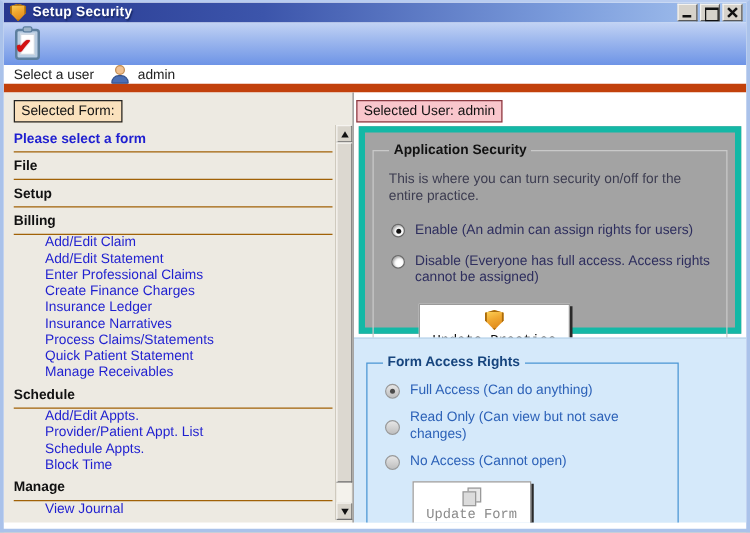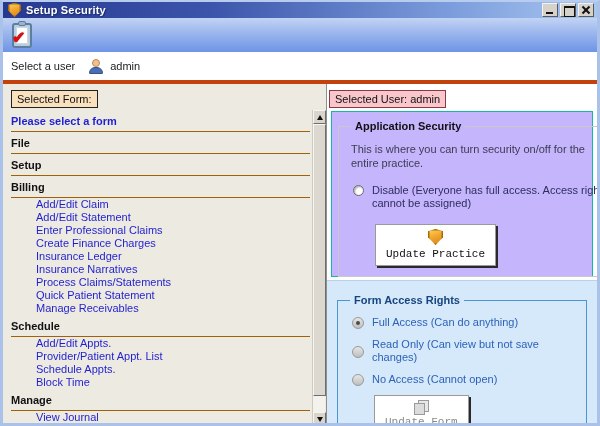--- a/index.html
+++ b/index.html
@@ -35,45 +35,45 @@
   .toolbar {
     height: 34px; background: linear-gradient(to bottom, #c2d3f4 0%, #9fb9ee 40%, #6e94e6 100%);
     display:flex; align-items:center; padding-left:8px;
   }
   .clipboard-btn { width:24px; height:28px; position:relative; cursor:pointer; }
   .clip-body { position:absolute; left:1px; top:2px; width:20px; height:25px; background:#b9cde2; border:2px solid #5d7f9e; border-radius:3px; }
   .clip-top { position:absolute; left:7px; top:0; width:8px; height:5px; background:#9db4c8; border:1px solid #5d7f9e; border-radius:2px; }
   .clip-page { position:absolute; left:5px; top:6px; width:12px; height:17px; background:#fff; border:1px solid #cfd8e2; }
   .clip-check { position:absolute; left:1px; top:9px; color:#d41111; font-size:16px; font-weight:bold; line-height:16px; text-shadow:0 0 1px #901; }
   
-  .userbar { height:32px; background:#fff; border-bottom:4px solid #c2410c; display:flex; align-items:center; padding-left:8px; font-size:11px; color:#222; }
+  .userbar { height:22px; background:#fff; border-bottom:7px solid #c2410c; display:flex; align-items:center; padding-left:8px; font-size:11px; color:#222; }
   .person-icon { width:14px; height:15px; position:relative; margin:0 7px 0 14px; }
   .person-icon .head { position:absolute; left:3px; top:0; width:8px; height:8px; border-radius:50%; background:#f0c090; border:1px solid #c08a50; }
   .person-icon .body { position:absolute; left:0; bottom:0; width:14px; height:7px; border-radius:6px 6px 1px 1px; background:#4a6fb5; border:1px solid #34518c; }
   
   .content { display:flex; height: 344px; }
-  .left-panel { width:324px; background:#edeae2; border-right:1px solid #8f8f8f; position:relative; overflow:hidden; }
+  .left-panel { width:280px; background:#edeae2; border-right:1px solid #8f8f8f; position:relative; overflow:hidden; }
   .tag-label { display:inline-block; font-size:11px; color:#111; padding:2px 5px; border:1px solid #222; }
   .selected-form { background:#fae1bd; margin:6px 0 0 8px; }
   .selected-user { background:#f9c6cc; border-color:#8b3a42; margin:6px 0 0 2px; }
   .form-list { margin:6px 16px 0 8px; font-size:11px; line-height:13px; }
   .fl-header { font-weight:bold; color:#111; border-bottom:1px solid #a16207; padding:1px 0 3px 0; margin-top:4px; }
   .fl-header.prompt { color:#1f1fd0; }
   .fl-item { color:#1f1fd0; padding-left:25px; height:13px; cursor:pointer; white-space:nowrap; }
   
   .scrollbar { position:absolute; top:26px; bottom:2px; right:1px; width:13px; background:#f4f2ec; border-left:1px solid #cfcabe; }
   .sb-btn { position:absolute; left:0; width:13px; height:14px; background:#d9d5cc; border:1px solid; border-color:#f6f4f0 #6e6e6e #6e6e6e #f6f4f0; }
   .sb-btn.up { top:0; } .sb-btn.down { bottom:0; }
   .sb-btn::before { content:""; position:absolute; left:3px; border-left:3px solid transparent; border-right:3px solid transparent; }
   .sb-btn.up::before { top:4px; border-bottom:5px solid #111; }
   .sb-btn.down::before { top:4px; border-top:5px solid #111; }
   .sb-thumb { position:absolute; left:0; top:14px; width:13px; height:86%; background:#dcd8d0; border:1px solid; border-color:#f8f6f2 #6e6e6e #6e6e6e #f8f6f2; }
   
   .right-panel { flex:1; background:#fff; display:flex; flex-direction:column; overflow:hidden; }
-  .app-panel { margin:3px 4px 0 4px; height:166px; border:1px solid #14b8a6; background:#c4b5fd; padding:8px 6px 0 6px; }
+  .app-panel { margin:3px 4px 0 4px; height:166px; border:5px solid #14b8a6; background:#a3a3a3; padding:8px 6px 0 6px; }
   fieldset { border:1px solid #c9c9c9; padding:6px 8px 10px 8px; }
   legend { font-size:11px; font-weight:bold; color:#111; padding:0 4px; margin-left:4px; }
   .desc { font-size:11px; color:#3c3c50; width:258px; margin:4px 0 14px 4px; line-height:14px; }
   .radio-row { display:flex; align-items:flex-start; margin:0 0 12px 6px; cursor:pointer; }
   .radio { flex:0 0 auto; width:11px; height:11px; border-radius:50%; margin:1px 8px 0 0; }
   .app-radios .radio { background:#fff; border:1px solid #6a6a6a; box-shadow: inset 1px 1px 2px rgba(0,0,0,.35); }
   .app-radios .radio.selected::after { content:""; display:block; width:4px; height:4px; border-radius:50%; background:#111; margin:2.5px auto; }
   .app-radios .radio-label { font-size:11px; color:#2e2e5e; max-width:242px; line-height:13px; }
   .update-btn {
     background:#fff; border:1px solid #9a9a9a; box-shadow:2px 2px 0 #2a2a2a;
@@ -166,20 +166,24 @@
       <div>
         <span class="tag-label selected-user">Selected User: admin</span>
       </div>
 
       <div class="app-panel">
         <fieldset>
           <legend>Application Security</legend>
           <p class="desc">This is where you can turn security on/off for the entire practice.</p>
           <div class="app-radios">
               <div class="radio-row">
+                <span class="radio selected"></span>
+                <span class="radio-label">Enable (An admin can assign rights for users)</span>
+              </div>
+              <div class="radio-row">
                 <span class="radio"></span>
                 <span class="radio-label">Disable (Everyone has full access. Access rights cannot be assigned)</span>
               </div>
             </div>
           <button class="update-btn">
             <span class="shield small btn-icon"></span>
             <span>Update Practice</span>
           </button>
         </fieldset>
       </div>

